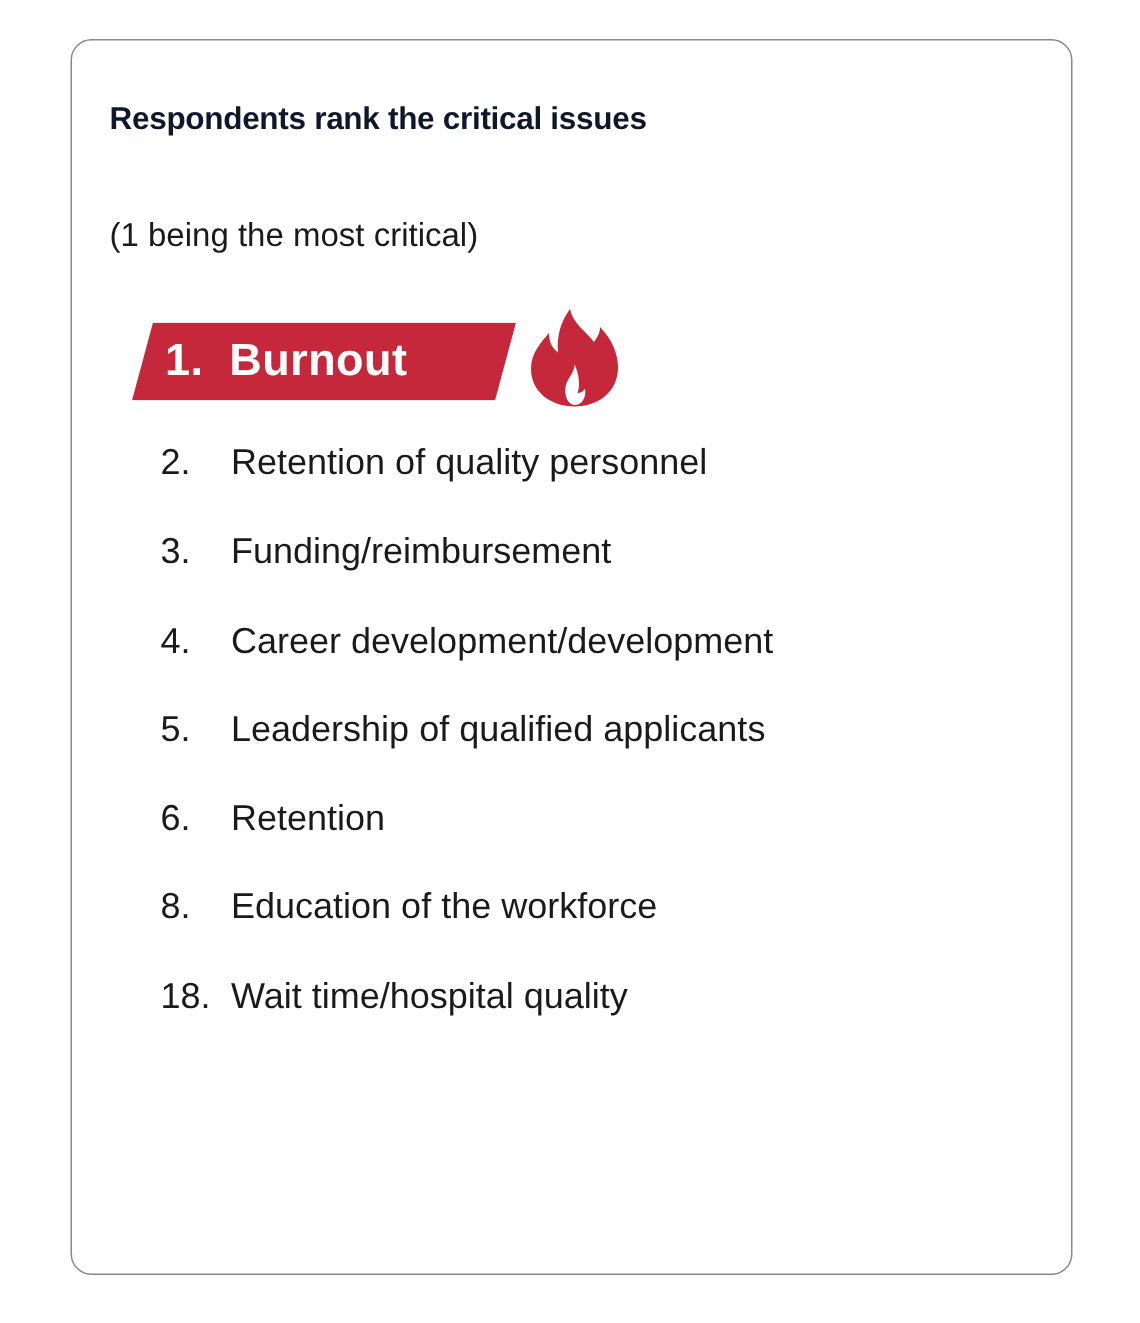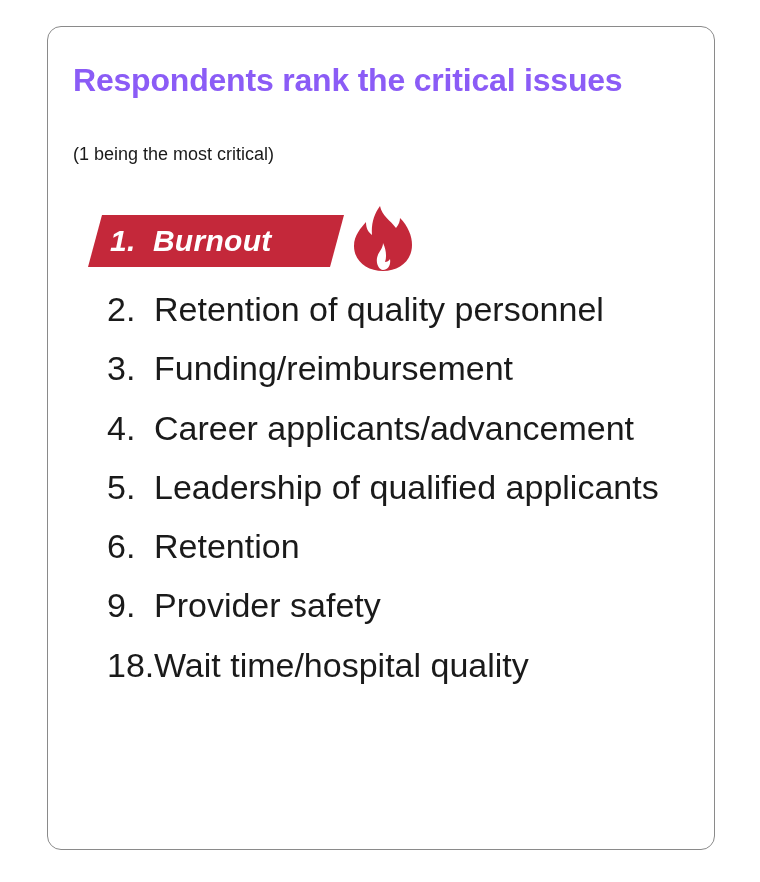--- a/index.html
+++ b/index.html
@@ -1,30 +1,30 @@
 <!DOCTYPE html>
 <html><head>
   <meta charset="utf-8">
   <style>
     html, body { margin: 0; padding: 0; background: #ffffff; }
     body { width: 760px; height: 882px; position: relative; overflow: hidden;
            font-family: "Liberation Sans", sans-serif; color: #1a1a1a; }
     .card { position: absolute; left: 47px; top: 26px; width: 668px; height: 824px;
             border: 1.5px solid #8a8a8a; border-radius: 14px; box-sizing: border-box; background: #fff; }
-    .title { position: absolute; left: 73px; top: 60px; font-weight: 700; font-size: 32px;
-             line-height: 40px; color: #8b5cf6; letter-spacing: -0.2px; }
-    .subtitle { position: absolute; left: 73px; top: 144px; font-size: 18px; color: #1a1a1a; }
+    .title { position: absolute; left: 73px; top: 60px; font-weight: 700; font-size: 21px;
+             line-height: 40px; color: #0f172a; letter-spacing: -0.2px; }
+    .subtitle { position: absolute; left: 73px; top: 144px; font-size: 22px; color: #1a1a1a; }
     .badge { position: absolute; left: 88px; top: 215px; width: 256px; height: 52px; }
     .badge-bg { position: absolute; inset: 0; background: #c4283a;
                 clip-path: polygon(14px 0, 100% 0, calc(100% - 14px) 100%, 0 100%); }
     .badge-text { position: absolute; left: 22px; top: 0; line-height: 52px; color: #fff;
-                  font-weight: 700; font-style: italic; font-size: 30px; letter-spacing: 0.3px; white-space: pre; }
+                  font-weight: 700; font-size: 30px; letter-spacing: 0.3px; white-space: pre; }
     .flame { position: absolute; left: 352px; top: 204px; width: 62px; height: 68px; }
     .list { position: absolute; left: 107px; top: 282px; margin: 0; padding: 0; list-style: none; }
-    .item { height: 59.3px; line-height: 54px; font-size: 34px; color: #1a1a1a; white-space: nowrap; }
+    .item { height: 59.3px; line-height: 54px; font-size: 24px; color: #1a1a1a; white-space: nowrap; }
     .num { display: inline-block; width: 47px; }
   </style>
 </head>
 <body>
 
 <div class="card"></div>
 
 <div class="title">
   <div>Respondents rank the critical issues</div>
 </div>
@@ -36,18 +36,18 @@
 </div>
 
 <svg class="flame" viewBox="0 0 62 68">
   <path fill="#c4283a" fill-rule="evenodd" d="M28 2 C30 12 38 16 44 24 C47 20 48 17 48 14 C56 22 60 32 60 41 C60 57 47 67 31 67 C15 67 2 57 2 42 C2 31 9 24 14 18 C14 24 16 28 20 31 C19 20 22 10 28 2 Z
        M31 39 C31 45 26 48 25 54 C24 60 27 66 31 66 C36 66 39 61 38 55 C37 57 35 58 33 58 C35 53 34 45 31 39 Z"></path>
 </svg>
 
 <ul class="list">
   <li class="item"><span class="num">2.</span><span>Retention of quality personnel</span></li>
   <li class="item"><span class="num">3.</span><span>Funding/reimbursement</span></li>
-  <li class="item"><span class="num">4.</span><span>Career applicants/advancement</span></li>
+  <li class="item"><span class="num">4.</span><span>Career development/development</span></li>
   <li class="item"><span class="num">5.</span><span>Leadership of qualified applicants</span></li>
   <li class="item"><span class="num">6.</span><span>Retention</span></li>
-  <li class="item"><span class="num">9.</span><span>Provider safety</span></li>
+  <li class="item"><span class="num">8.</span><span>Education of the workforce</span></li>
   <li class="item"><span class="num">18.</span><span>Wait time/hospital quality</span></li>
 </ul>
 
 </body></html>

